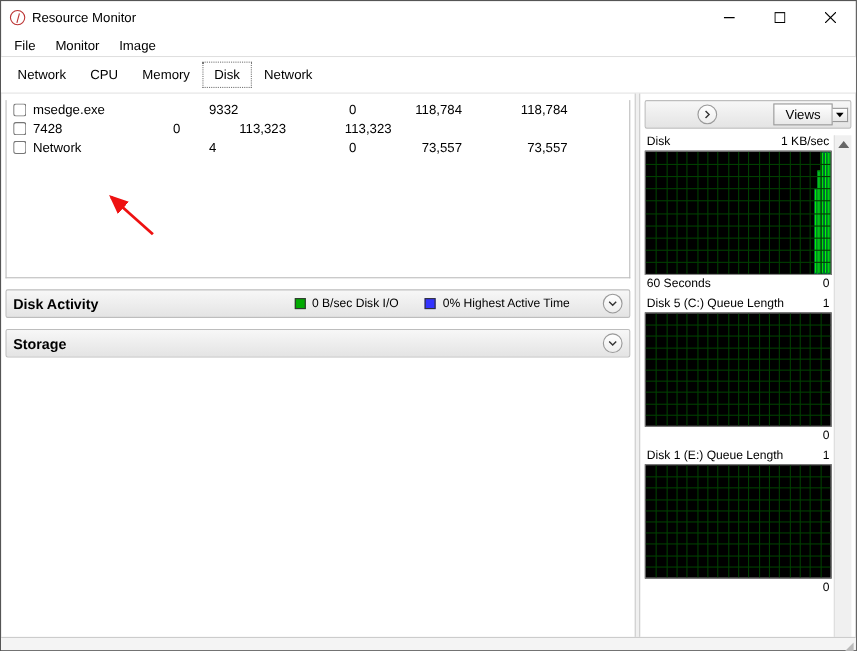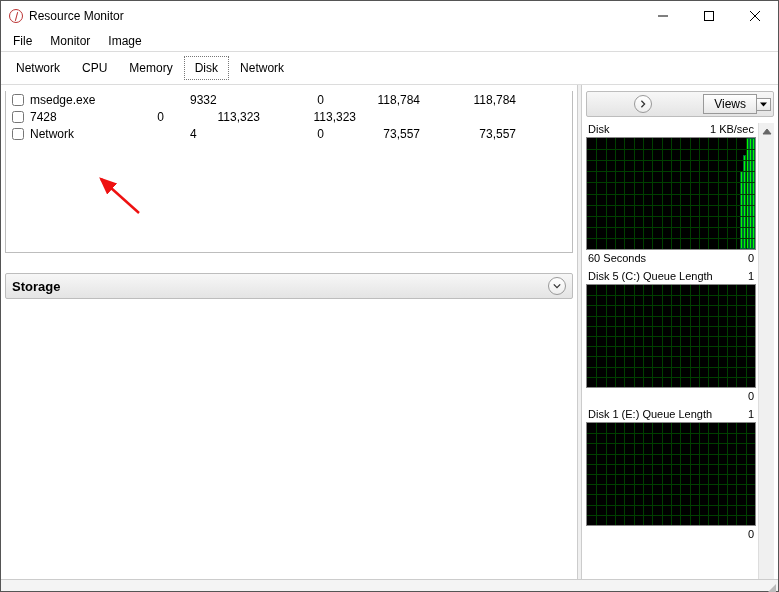--- a/index.html
+++ b/index.html
@@ -161,20 +161,38 @@
           <span class="col col-img">Network</span>
           <span class="col col-pid">4</span>
           <span class="col col-num">0</span>
           <span class="col col-num">73,557</span>
           <span class="col col-num">73,557</span>
         </div>
       </div>
 
       <div class="spacer"></div>
 
+      <div class="section-header">
+        <span>Disk Activity</span>
+        <div class="legend">
+          <span class="legend-item">
+            <span class="swatch" style="background:#0a0;"></span>
+            <span>0 B/sec Disk I/O</span>
+          </span>
+          <span class="legend-item">
+            <span class="swatch" style="background:#33f;"></span>
+            <span>0% Highest Active Time</span>
+          </span>
+          <span class="chev-btn" style="margin-left:6px;">
+            <svg viewBox="0 0 10 10">
+                <path d="M1 3 L5 7 L9 3"></path>
+              </svg>
+          </span>
+        </div>
+      </div>
 
       <div class="spacer"></div>
 
       <div class="section-header">
         <span>Storage</span>
         <div class="chev-btn">
           <svg viewBox="0 0 10 10">
               <path d="M1 3 L5 7 L9 3"></path>
             </svg>
         </div>

